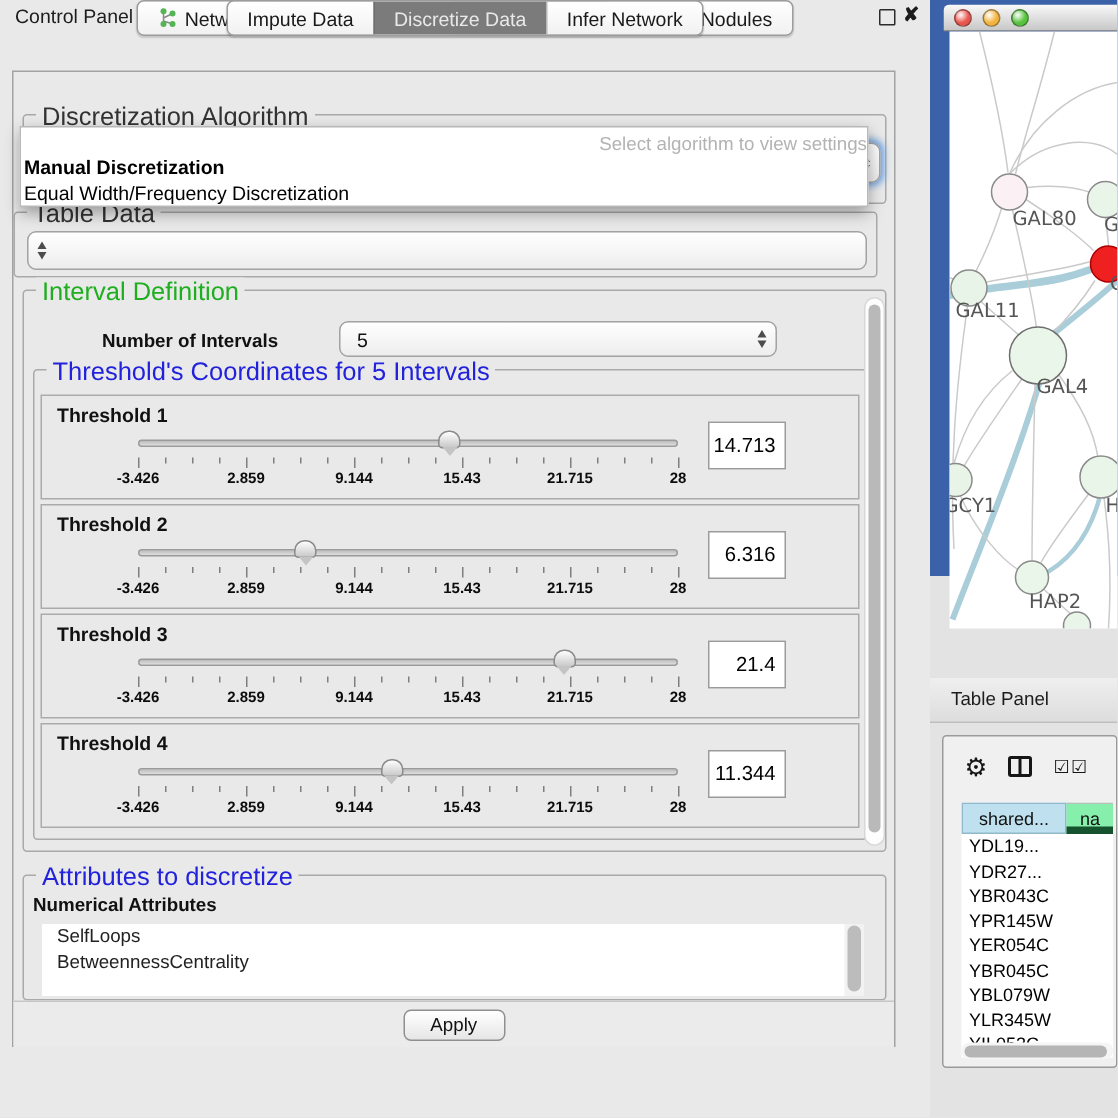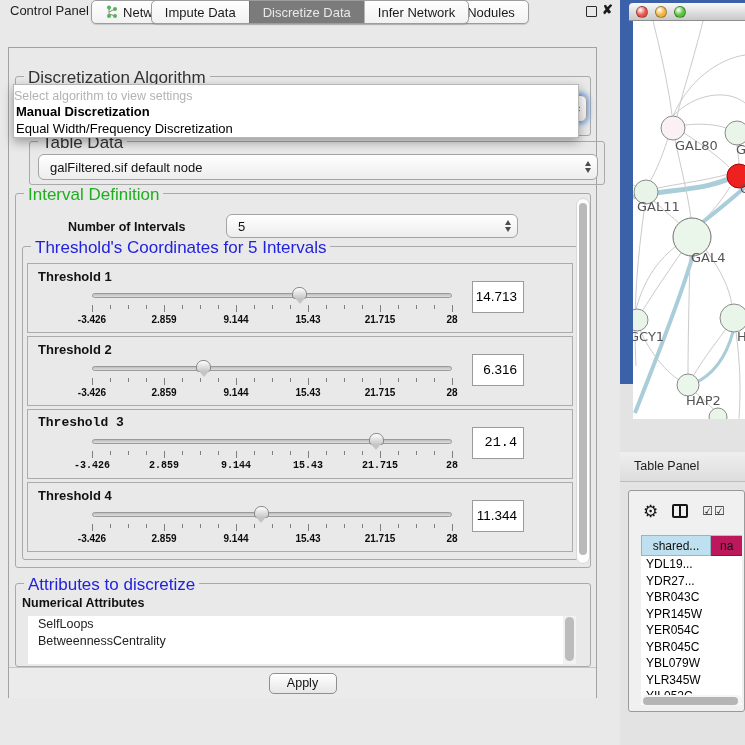--- a/index.html
+++ b/index.html
@@ -41,25 +41,25 @@
   .stepper { width:18px; display:flex; flex-direction:column; align-items:center; }
   .arr-up { width:0; height:0; border-left:3.5px solid transparent; border-right:3.5px solid transparent; border-bottom:5px solid #4c4c4c; }
   .arr-dn { width:0; height:0; border-left:3.5px solid transparent; border-right:3.5px solid transparent; border-top:5px solid #4c4c4c; margin-top:2px; }
 
   
   #algo-group { left:6px; top:28px; width:576px; height:60px; }
   #algo-combo-behind { left:466px; top:47px; width:112px; height:27px;
       box-shadow:0 0 5px 2px #6fa3e2, inset 0 1px 0 #fff; z-index:1; }
   #algo-popup { position:absolute; left:4px; top:36px; width:566px; height:54px; background:#fff;
       border:1px solid #b8b8b8; box-shadow:0 4px 10px rgba(0,0,0,.35); z-index:5; }
-  #algo-popup .hint { text-align:left; font-size:12.5px; color:#b3b3b3; padding-top:4px; }
+  #algo-popup .hint { text-align:right; font-size:12.5px; color:#b3b3b3; padding-top:4px;margin-left:28px; }
   #algo-popup .opt { font-size:13px; color:#000; padding:1px 2px; line-height:15px; }
   #algo-popup .opt.bold { font-weight:bold; }
 
-  #tabledata-group { left:20px; top:93px; width:576px; height:44px; }
+  #tabledata-group { left:0; top:93px; width:576px; height:44px; }
   #tabledata-combo { left:8px; top:12px; width:560px; height:26px; }
 
   
   #interval-group { left:6px; top:145px; width:576px; height:375px; }
   #num-label { position:absolute; left:52px; top:26px; font-size:12.5px; font-weight:bold; color:#111; }
   #num-spinner { left:210px; top:20px; width:292px; height:24px; }
   #thresh-group { left:6px; top:52px; width:556px; height:314px; }
 
   .tbox { position:absolute; left:4px; width:546px; height:70px; border:1px solid #ababab; background:#e9e9e9; }
   .tbox .tlabel { position:absolute; left:10px; top:5px; font-size:13px; font-weight:bold; color:#111; }
@@ -112,21 +112,21 @@
   .tool { margin-left:14px; display:flex; align-items:center; }
   .glyph-icon { font-size:17px; color:#161616; line-height:1; }
   .check-glyph { font-size:12px; color:#161616; line-height:1; letter-spacing:1px; }
   .split-icon { width:16px; height:14px; border:2px solid #161616; border-radius:2px; position:relative; }
   .split-icon::after { content:""; position:absolute; left:5px; top:0; width:2px; height:10px; background:#161616; }
 
   #tp-table { position:absolute; left:12px; top:44px; width:101px; background:#fff; overflow:hidden; }
   #tp-head { display:flex; height:21px; }
   .hcell { font-size:12px; color:#111; line-height:20px; overflow:hidden; white-space:nowrap; }
   .hcell.c1 { width:70px; background:#bfe0ee; border:1px solid #8fb8cb; text-align:center; }
-  .hcell.c2 { flex:1; background:#be185d; border-top:1px solid #bdbdbd; border-bottom:1px solid #14532d; padding-left:9px; }
+  .hcell.c2 { flex:1; background:#86efac; border-top:1px solid #bdbdbd; border-bottom:5px solid #14532d; padding-left:9px; }
   .trow { display:flex; height:16.5px;flex-direction:column; }
   .tcell { font-size:12px; color:#000; line-height:16px; white-space:nowrap; overflow:hidden; }
   .tcell.c1 { width:70px; padding-left:5px; }
   .tcell.c2 { flex:1; padding-left:5px; }
   #tp-hscroll { position:absolute; left:12px; top:204px; width:101px; height:11px; background:#f5f5f5; border-radius:5px; }
   #tp-hscroll .hthumb { position:absolute; left:2px; top:1.5px; width:95px; height:8px; background:#b5b5b5; border-radius:4px; }
 
   svg text { font-family:"DejaVu Sans", sans-serif; }
 </style>
 </head>
@@ -184,21 +184,20 @@
         <div class="hint">Select algorithm to view settings</div>
         <div id="algo-options">
             <div class="opt bold">Manual Discretization</div>
             <div class="opt">Equal Width/Frequency Discretization</div>
           </div>
       </div>
 
       <div class="group" id="tabledata-group">
         <span class="legend">Table Data</span>
         <div class="combo" id="tabledata-combo">
-          <span class="val">galFiltered.sif default node</span>
           <span class="stepper">
               <span class="arr-up"></span>
               <span class="arr-dn"></span>
             </span>
         </div>
       </div>
 
       <div class="group" id="interval-group">
         <span class="legend green">Interval Definition</span>
         <span id="num-label">Number of Intervals</span>
@@ -271,21 +270,21 @@
                 <div class="tick minor" style="left: 406px;"></div>
                 <div class="tick major" style="left: 424px;"></div>
                 <div class="ticklabel" style="left: 64px;">-3.426</div>
                 <div class="ticklabel" style="left: 136px;">2.859</div>
                 <div class="ticklabel" style="left: 208px;">9.144</div>
                 <div class="ticklabel" style="left: 280px;">15.43</div>
                 <div class="ticklabel" style="left: 352px;">21.715</div>
                 <div class="ticklabel" style="left: 424px;">28</div>
                 <div class="vbox">6.316</div>
               </div>
-              <div class="tbox" style="top: 162px; font-family: Liberation Mono, monospace;">
+              <div class="tbox" style="top: 162px;">
                 <div class="tlabel">Threshold 3</div>
                 <div class="track"></div>
                 <div class="thumb" style="left: 340.894px;"></div>
                 <div class="tick major" style="left: 64px;"></div>
                 <div class="tick minor" style="left: 82px;"></div>
                 <div class="tick minor" style="left: 100px;"></div>
                 <div class="tick minor" style="left: 118px;"></div>
                 <div class="tick major" style="left: 136px;"></div>
                 <div class="tick minor" style="left: 154px;"></div>
                 <div class="tick minor" style="left: 172px;"></div>

